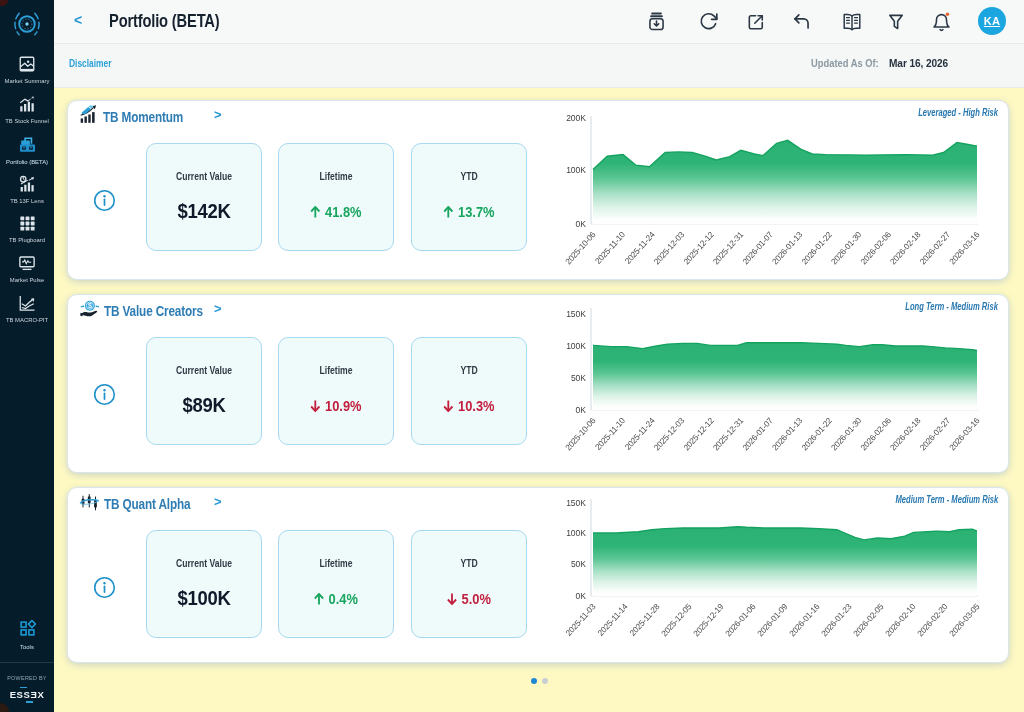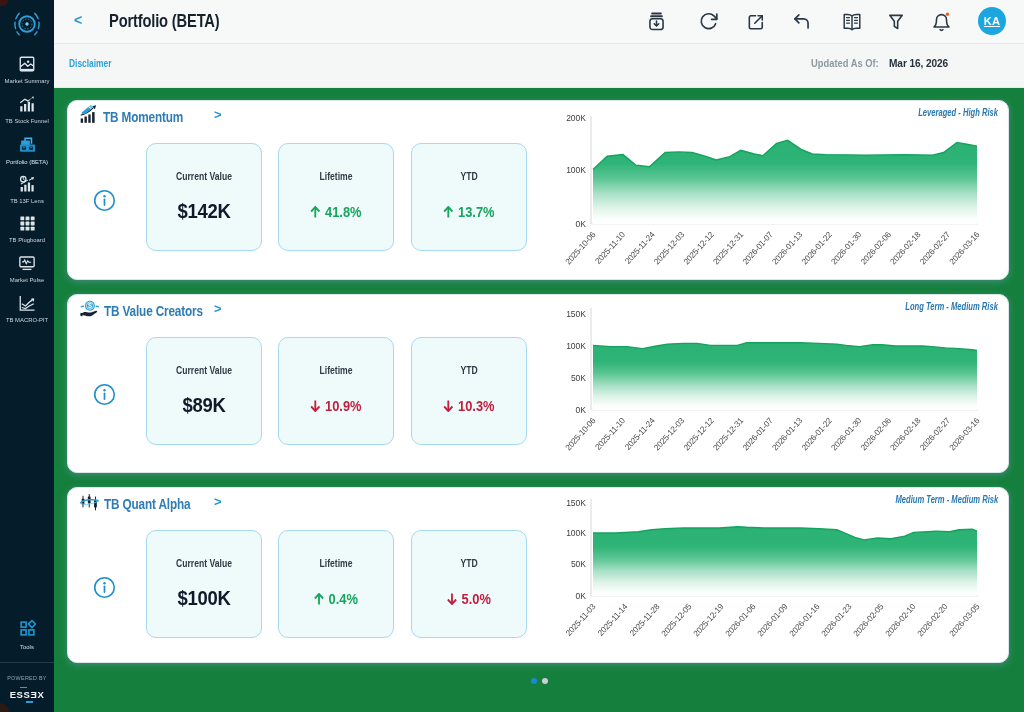--- a/index.html
+++ b/index.html
@@ -28,21 +28,21 @@
 .hic { display:block; }
 .avatar { position:absolute; left:924px; top:7px; width:28px; height:28px; border-radius:50%; background:#1ba6e0; color:#fff; font-size:11px; font-weight:bold; text-align:center; line-height:28px; letter-spacing:0.2px;text-decoration:underline; }
 
 
 .band { position:absolute; left:54px; top:44px; width:970px; height:44px; background:#f5f6f6; border-bottom:1px solid #e8e9e9; }
 .disc { position:absolute; left:15px; top:13px; color:#2aa1d8; font-size:10.5px; font-weight:bold; transform:scaleX(0.8); transform-origin:left center; }
 .upd { position:absolute; left:757px; top:13px; color:#8b99a2; font-size:11px; font-weight:bold; transform:scaleX(0.85); transform-origin:left center; }
 .updv { position:absolute; left:835px; top:12.5px; color:#25323e; font-size:11.5px; font-weight:bold; transform:scaleX(0.88); transform-origin:left center; letter-spacing:-0.1px; }
 
 
-.content { position:absolute; left:54px; top:88px; width:970px; height:624px; background:#15803d; }
+.content { position:absolute; left:54px; top:88px; width:970px; height:624px; background:#fef9c3; }
 .card { position:absolute; left:13px; width:942px; background:#fff; border:1px solid #d9e6ee; border-radius:10px; box-shadow:0 2px 7px rgba(130,160,200,0.4); }
 .chead { position:absolute; left:11px; top:4px; height:20px; }
 .cicon { display:inline-block; vertical-align:middle; }
 .ctitle { display:inline-block; vertical-align:middle; margin-left:4px; color:#2e7cb4; font-size:15.5px; font-weight:bold; transform:scaleX(0.76); transform-origin:left center; letter-spacing:-0.2px; white-space:nowrap; }
 .carrow { position:absolute; left:146px; top:6px; color:#2196d3; font-size:13px; font-weight:bold; }
 .risk { position:absolute; right:10px; top:6px; color:#2878b0; font-size:10px; font-style:italic; font-weight:bold; transform:scaleX(0.76); transform-origin:right center; white-space:nowrap; }
 .info { position:absolute; left:25px; top:88px; }
 .sbox { position:absolute; top:42px; width:116px; height:108px; background:#effafb; border:1px solid #a7d9f0; border-radius:10px; text-align:center; }
 .slab { margin-top:27px; font-size:10px; font-weight:bold; color:#2f3a45; transform:scaleX(0.86); }
 .sval { margin-top:22px; font-size:14px; font-weight:bold; transform:scaleX(0.92); }

